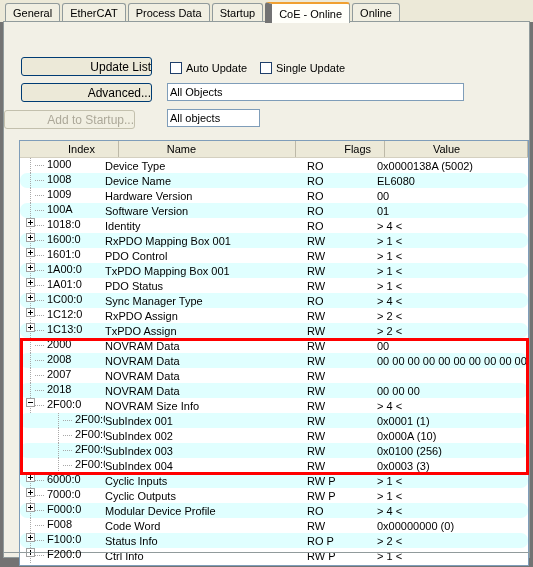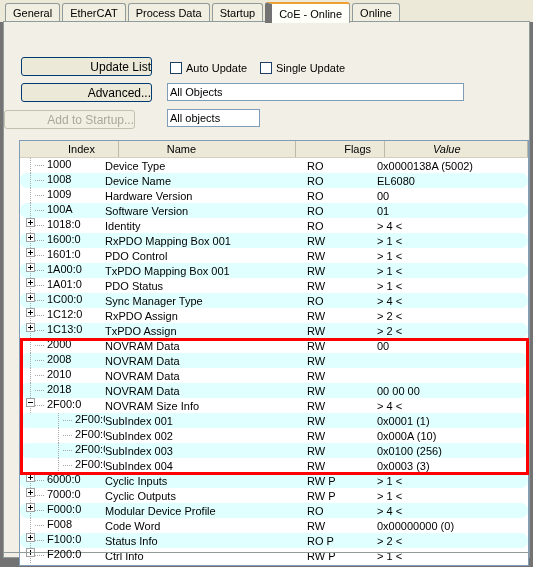--- a/index.html
+++ b/index.html
@@ -163,21 +163,21 @@
     border-right: 1px solid #bdb9a8;
     color: #000;
     white-space: nowrap;
     overflow: hidden;
     cursor: default;
     margin-left: 38px;
   }
   .hc-index { width: 85px; }
   .hc-name  { width: 202px; }
   .hc-flags { width: 70px; }
-  .hc-value { width: 151px; border-right: none; font-style: italic; }
+  .hc-value { width: 151px; border-right: none; }
 
   .lv-body {
     position: relative;
     background: #ffffff;
   }
 
   .row {
     display: flex;
     height: 15px;
     align-items: center;
@@ -462,27 +462,28 @@
           </div>
           <div class="row alt">
             <div class="c-index">
               <div class="spine"></div>
               <span class="twisty-spacer"></span>
               <span class="dots"></span>
               <span class="idx-text">2008</span>
             </div>
             <div class="c-name">NOVRAM Data</div>
             <div class="c-flags">RW</div>
-          </div>
-          <div class="row">
-            <div class="c-index">
-              <div class="spine"></div>
-              <span class="twisty-spacer"></span>
-              <span class="dots"></span>
-              <span class="idx-text">2010</span>
+            <div class="c-value">00 00 00 00 00 00 00 00 00 00</div>
+          </div>
+          <div class="row">
+            <div class="c-index">
+              <div class="spine"></div>
+              <span class="twisty-spacer"></span>
+              <span class="dots"></span>
+              <span class="idx-text">2007</span>
             </div>
             <div class="c-name">NOVRAM Data</div>
             <div class="c-flags">RW</div>
             <div class="c-value"></div>
           </div>
           <div class="row alt">
             <div class="c-index">
               <div class="spine"></div>
               <span class="twisty-spacer"></span>
               <span class="dots"></span>

